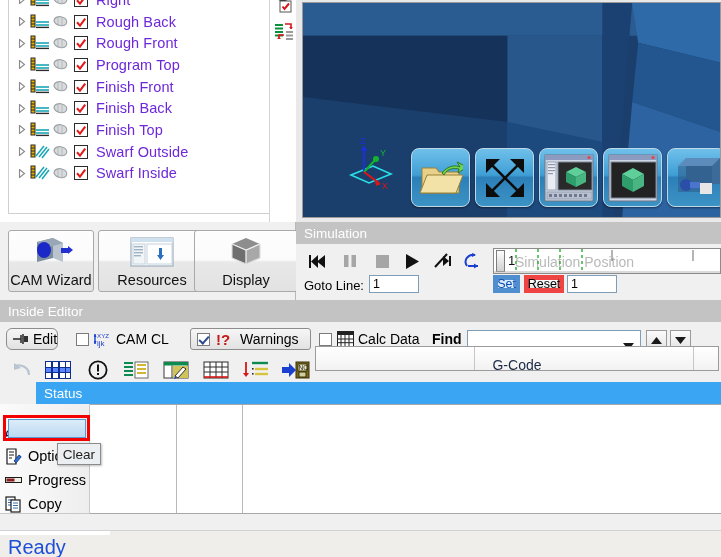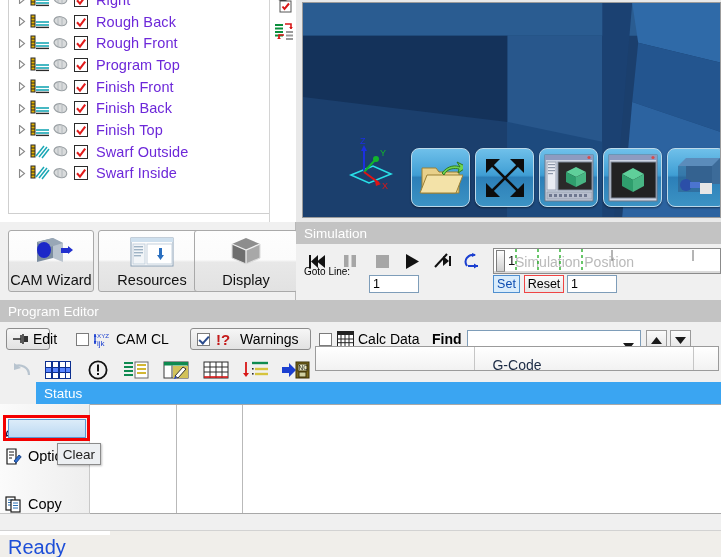--- a/index.html
+++ b/index.html
@@ -48,21 +48,21 @@
     border:1px solid #bcd9ea;box-shadow:0 1px 2px rgba(0,0,0,.45);
     display:flex;align-items:center;justify-content:center;box-sizing:border-box;}
 
   
   #sim-panel{left:296px;top:222px;width:425px;height:78px;background:#f0f0f0;}
   .paneltitle{height:22px;background:#c3c3c3;color:#fff;font-size:13.5px;
     display:flex;align-items:center;padding-left:8px;box-sizing:border-box;}
   .sim-tbtn{position:absolute;width:24px;height:22px;display:flex;align-items:center;justify-content:center;}
   .simfield{position:absolute;background:#fff;border:1px solid #7e9db9;box-sizing:border-box;
      font-size:12.5px;padding-left:3px;display:flex;align-items:center;color:#000;}
-  .minibtn{position:absolute;border:1px solid #ef4444;background:linear-gradient(#fcfcfc,#e6e6e6);
+  .minibtn{position:absolute;border:5px solid #ef4444;background:linear-gradient(#fcfcfc,#e6e6e6);
      font-size:12.5px;display:flex;align-items:center;justify-content:center;box-sizing:border-box;}
 
   
   #prog-panel{left:0;top:300px;width:721px;height:82px;background:#f0f0f0;}
   #prog-title{width:721px;}
   .tgbtn{position:absolute;height:22px;border:1px solid #8d8d8d;border-radius:3px;
      background:linear-gradient(#f6f6f6,#e2e2e2);display:flex;align-items:center;
      padding:0 6px;box-sizing:border-box;font-size:14px;}
   .chkplain{position:absolute;height:22px;display:flex;align-items:center;font-size:14px;}
   .wincheck{width:13px;height:13px;border:1px solid #7b7b7b;background:#fff;
@@ -654,32 +654,32 @@
           <line x1="88" y1="0" x2="88" y2="22"></line>
       </g>
       <g stroke="#6b6b6b" stroke-width="1">
           <line x1="118" y1="1" x2="118" y2="12"></line>
           <line x1="199" y1="1" x2="199" y2="12"></line>
         </g>
       <line x1="0" y1="23" x2="228" y2="23" stroke="#b5b5b5"></line>
     </svg>
   </div>
 
-  <span class="abs" style="left:8px;top:44px;font-size:10px">Goto Line:</span>
+  <span class="abs" style="left:8px;top:56px;font-size:13px">Goto Line:</span>
   <div class="simfield" style="left:73px;top:53px;width:50px;height:18px">1</div>
 
   <div class="minibtn" style="left:197px;top:53px;width:27px;height:18px;color:#0c4cb0;background:#d9ecfb;border-color:#4f8fcf">Set</div>
   <div class="minibtn" style="left:228px;top:53px;width:40px;height:18px">Reset</div>
   <div class="simfield" style="left:271px;top:53px;width:50px;height:18px">1</div>
 </div>
 
 <div class="abs" id="prog-panel">
-  <div class="paneltitle" id="prog-title">Program Editor</div>
-
-  <div class="tgbtn" style="left:6px;top:28px;width:44px;">
+  <div class="paneltitle" id="prog-title">Inside Editor</div>
+
+  <div class="tgbtn" style="left:6px;top:28px;width:52px;border-radius:6px;">
     <span style="display:flex;align-items:center;margin-right:4px">
       <svg width="16" height="12" viewBox="0 0 16 12">
           <line x1="0" y1="6" x2="8" y2="6" stroke="#333" stroke-width="1.6"></line>
           <path d="M8 2 l0 8 M10 1 l0 10" stroke="#333" stroke-width="1.6"></path>
           <rect x="11" y="3" width="4" height="6" fill="#333"></rect>
         </svg>
     </span>
     <span>Edit</span>
   </div>
 
@@ -873,20 +873,29 @@
             <g stroke="#1b1b1b" stroke-width="1">
               <line x1="4" y1="4" x2="9" y2="4"></line>
               <line x1="4" y1="7" x2="9" y2="7"></line>
               <line x1="4" y1="10" x2="7" y2="10"></line>
             </g>
             <path d="M9 13 l5 -6 l2.2 1.8 l-5 6 z" fill="#2f6fd0" stroke="#123c80" stroke-width=".9"></path>
           </svg>
       </span>
       <span style="padding-left:4px">Options</span>
     </div>
+    <div class="smrow" style="top:64px">
+      <span class="smico">
+        <svg width="17" height="10" viewBox="0 0 17 10">
+            <rect x="0.5" y="2.5" width="16" height="5" fill="#f0efe8" stroke="#1b1b1b"></rect>
+            <rect x="1.5" y="3.5" width="8" height="3" fill="#8b1d1d"></rect>
+          </svg>
+      </span>
+      <span style="padding-left:4px">Progress</span>
+    </div>
     <div class="smrow" style="top:88px">
       <span class="smico">
         <svg width="17" height="17" viewBox="0 0 17 17">
             <rect x="1" y="1" width="9" height="13" fill="#fff" stroke="#1b1b1b" stroke-width="1.2"></rect>
             <g stroke="#2b6fb0" stroke-width="1">
               <line x1="3" y1="4" x2="8" y2="4"></line>
               <line x1="3" y1="6.5" x2="8" y2="6.5"></line>
               <line x1="3" y1="9" x2="8" y2="9"></line>
             </g>
             <rect x="6" y="4" width="9" height="12" fill="#fff" stroke="#1b1b1b" stroke-width="1.2"></rect>

